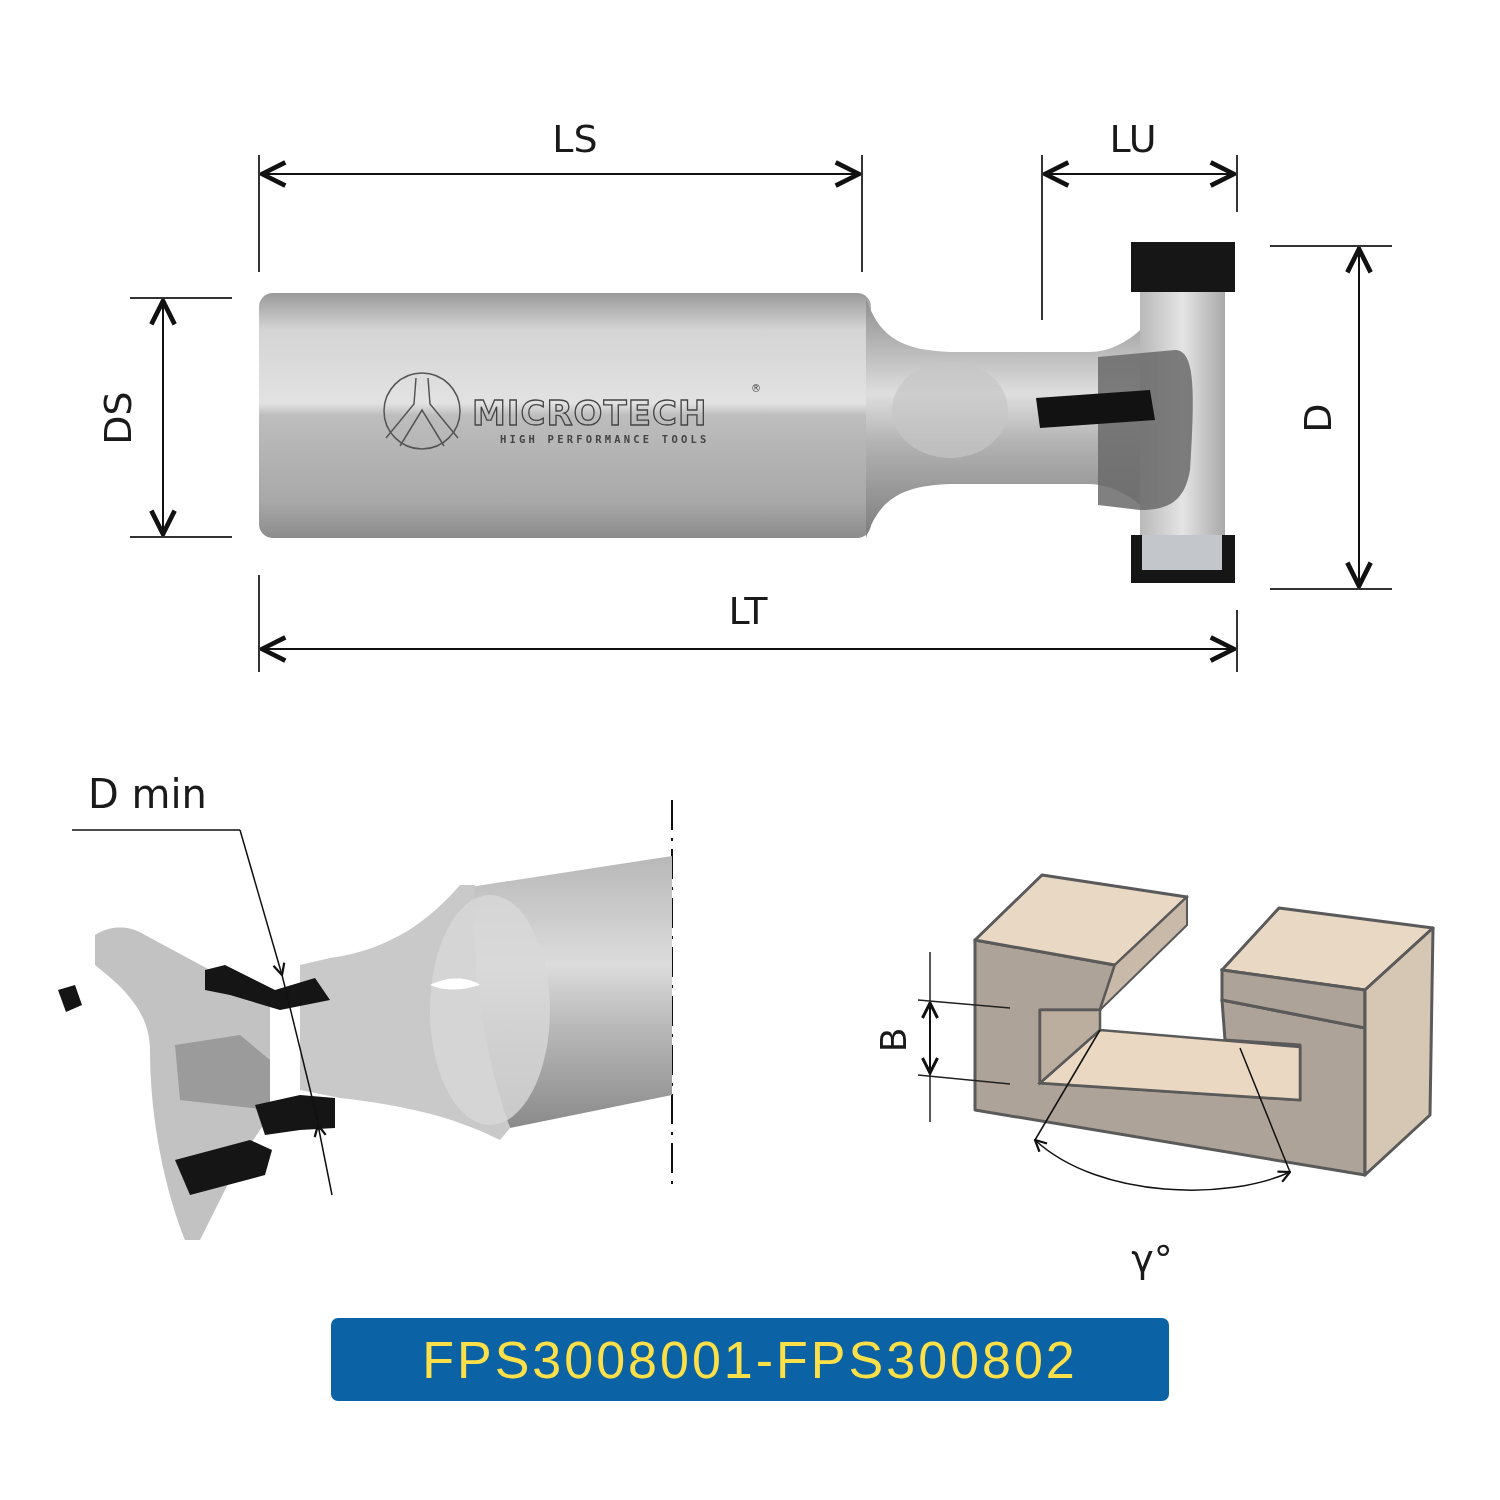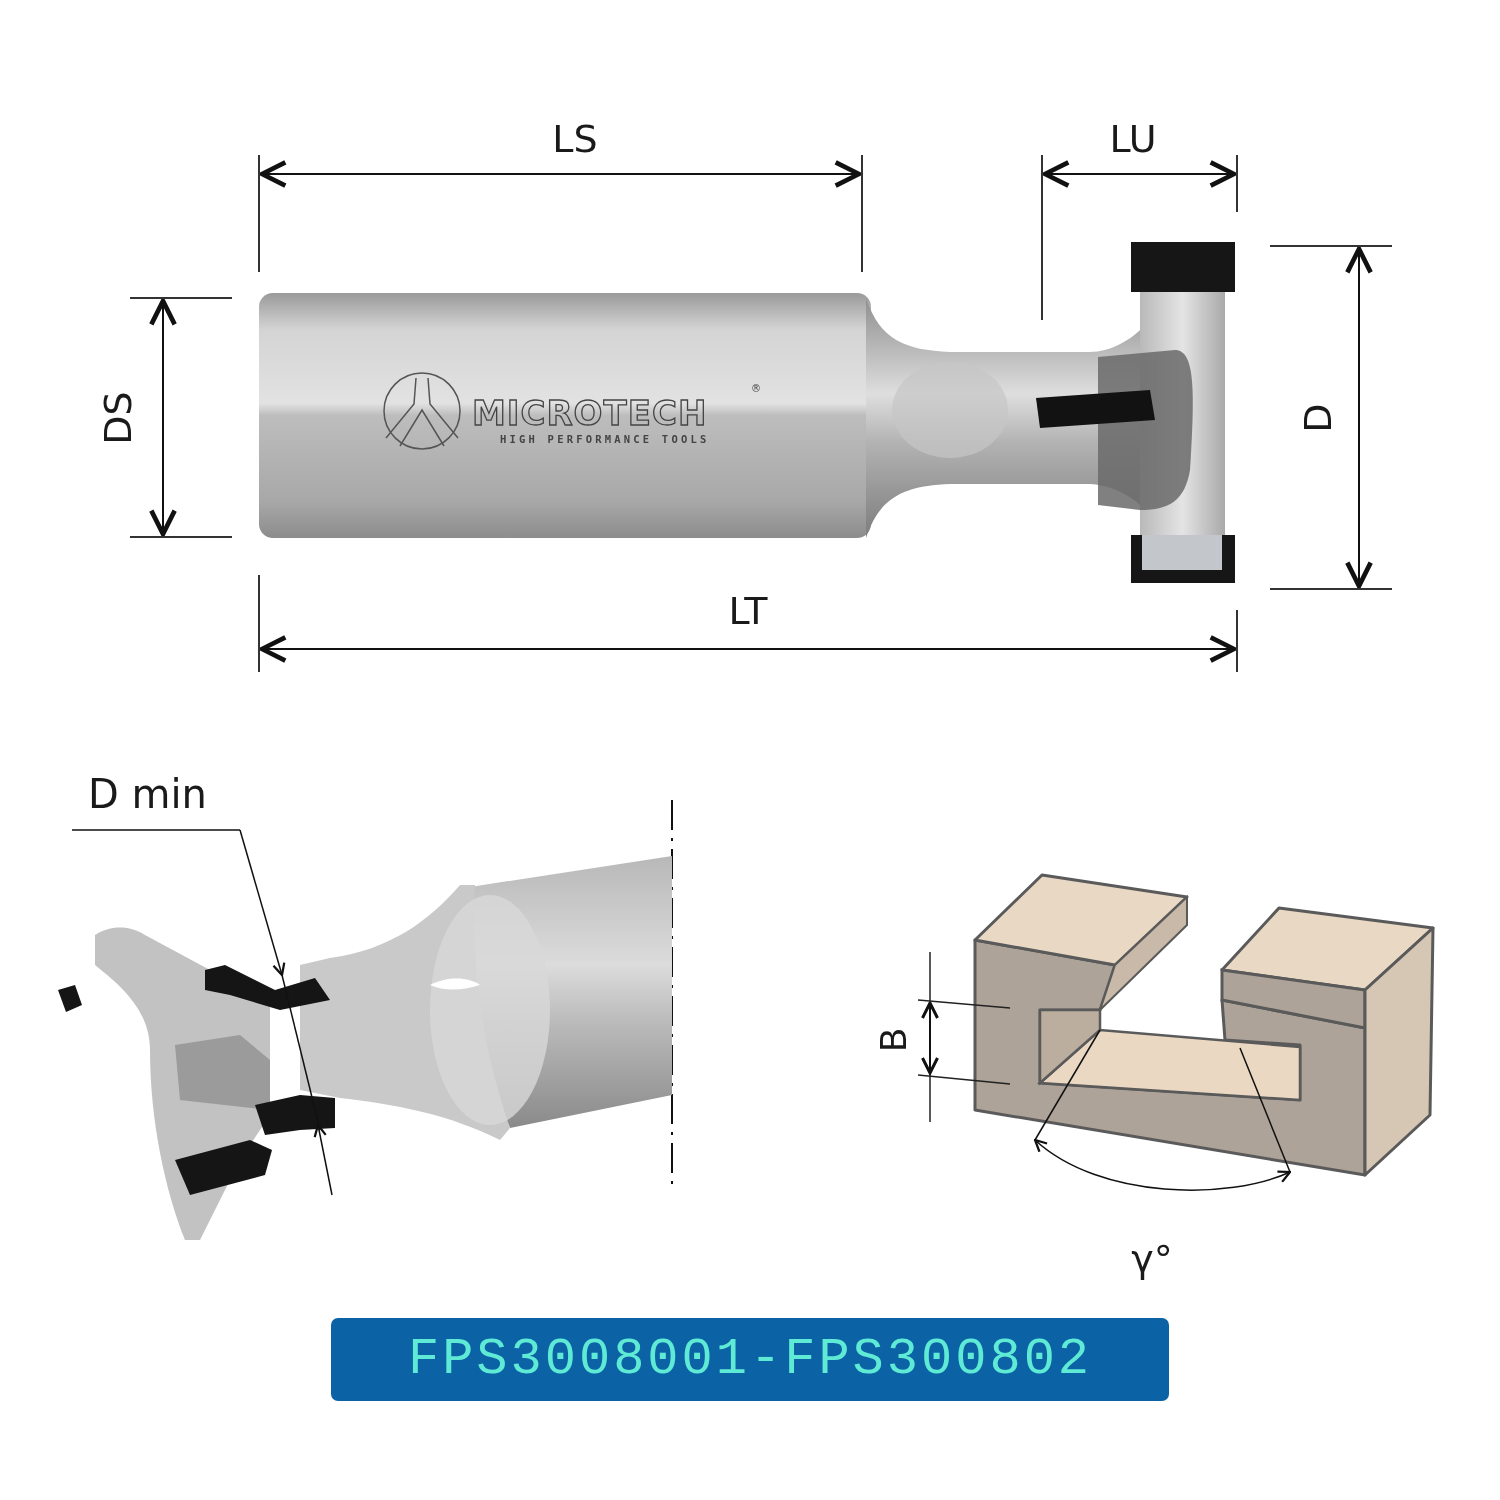--- a/index.html
+++ b/index.html
@@ -5,21 +5,21 @@
   html, body { margin:0; padding:0; background:#ffffff; }
   body { width:1500px; height:1500px; position:relative; overflow:hidden; font-family:"DejaVu Sans", sans-serif; }
   svg.main { position:absolute; left:0; top:0; }
   .dim-label { font-family:"DejaVu Sans", sans-serif; font-weight:500; fill:#1a1a1a; }
   .code-bar {
     position:absolute; left:331px; top:1318px; width:838px; height:83px;
     background:#0b62a4; border-radius:7px;
     display:flex; align-items:center; justify-content:center;
   }
   .code-text {
-    color:#5eead4; font-family:Liberation Mono, monospace; font-size:52px;
+    color:#fde047; font-family:Liberation Sans, sans-serif; font-size:52px;
     letter-spacing:3px; font-weight:400;
   }
 </style>
 </head>
 <body>
 
 <svg class="main" width="1500" height="1500" viewBox="0 0 1500 1500" xmlns="http://www.w3.org/2000/svg">
   <defs>
     <linearGradient id="shank" x1="0" y1="0" x2="0" y2="1">
       <stop offset="0" stop-color="#9a9a9a"></stop>

